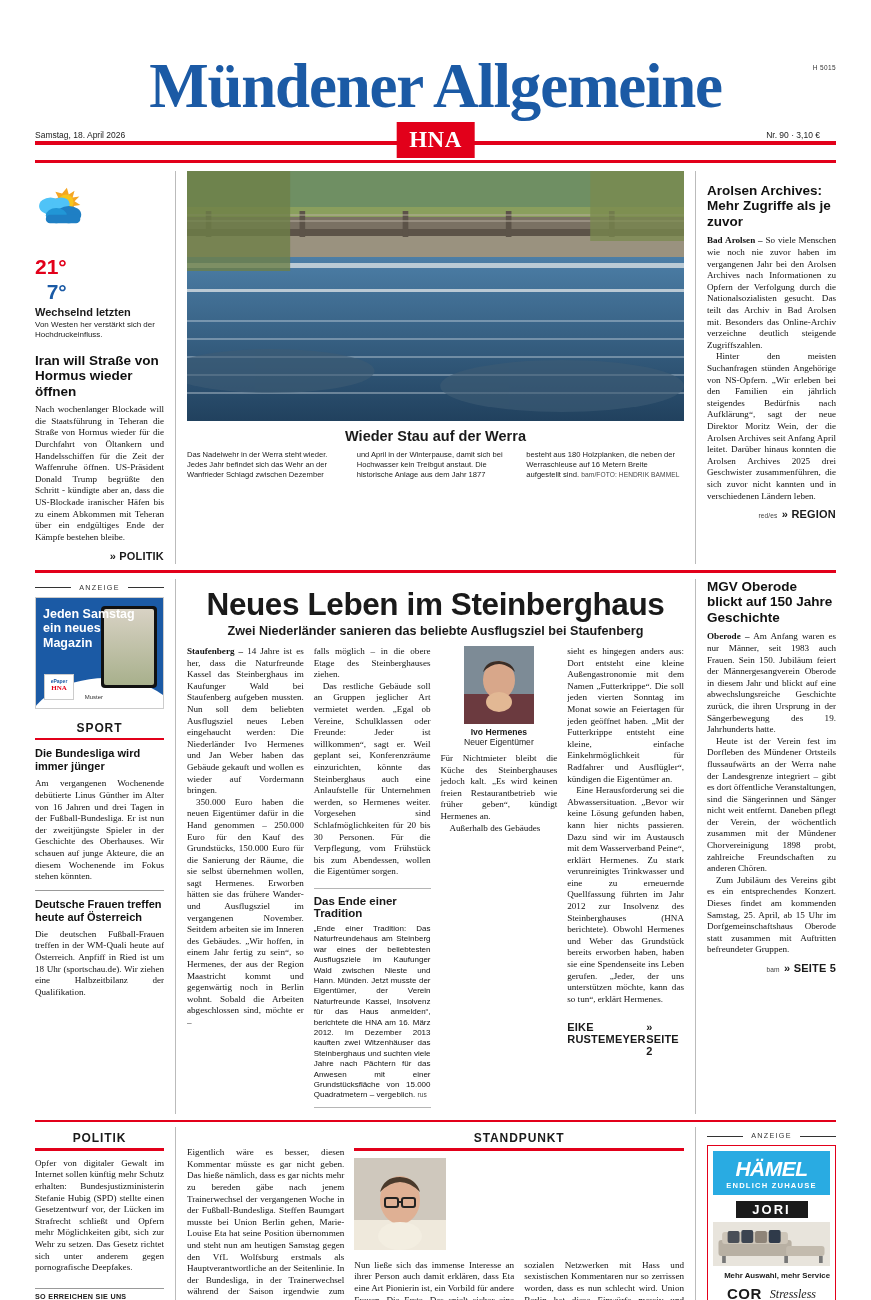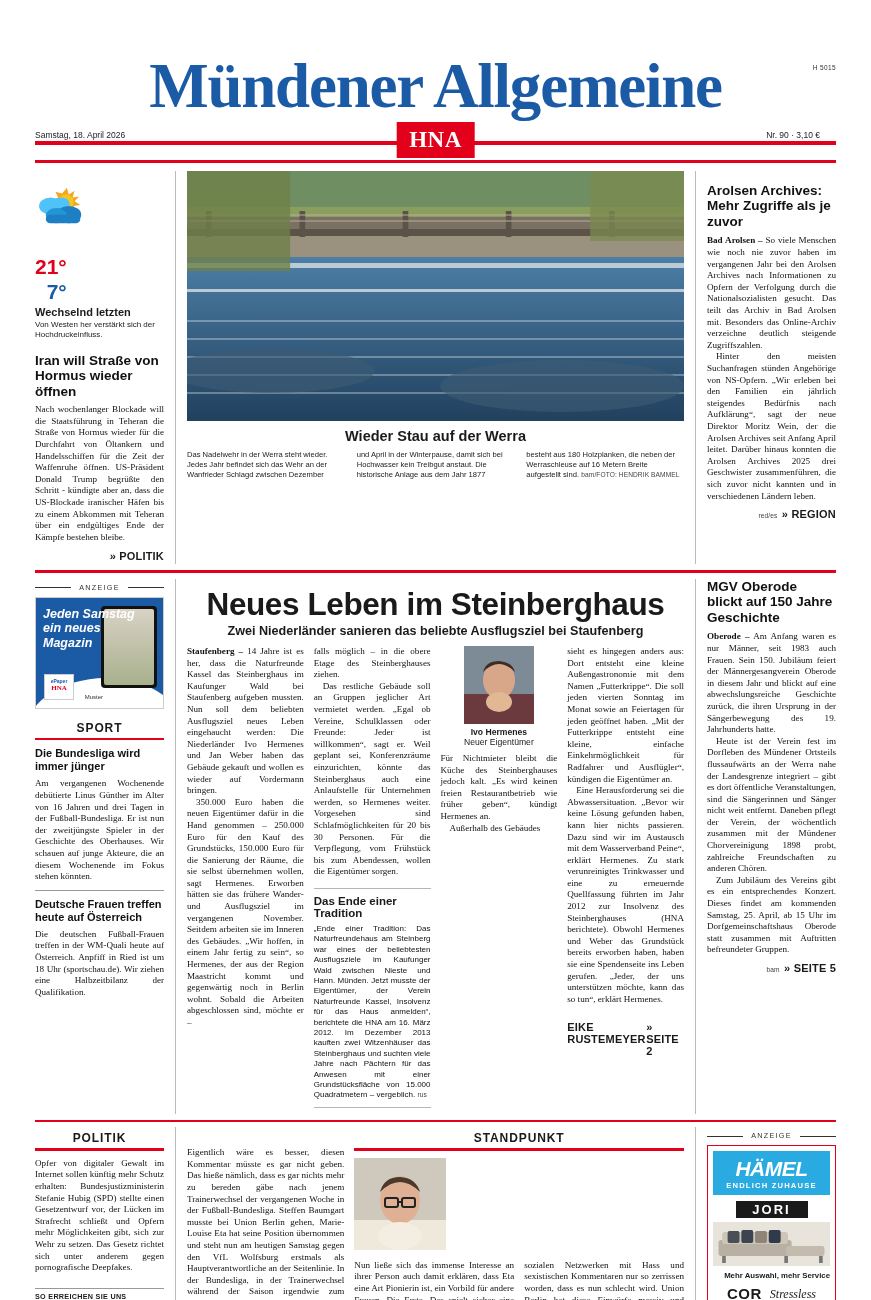--- a/index.html
+++ b/index.html
@@ -146,21 +146,21 @@
   .anzeige:before, .anzeige:after {
     content:""; position:absolute; top:50%; width:28%; height:1px; background:#333;
   }
   .anzeige:before { left:0; } .anzeige:after { right:0; }
 
   .ad-epaper {
     width:100%; height:112px; border:1px solid #ccc; position:relative; overflow:hidden;
     background:#1b5aa5;
   }
   .ad-ep-txt { position:absolute; left:7px; top:9px; color:#fff; font-weight:700;
-               font-size:12.5px; line-height:14.5px; z-index:3;font-style:italic; }
+               font-size:12.5px; line-height:14.5px; z-index:3; }
   .ad-ep-wave { position:absolute; left:-10%; bottom:-30px; width:130%; height:60px;
                 background:#fff; border-radius:50% 50% 0 0 / 100% 100% 0 0; z-index:1; }
   .ad-ep-tablet { position:absolute; right:6px; top:8px; width:56px; height:82px;
                   background:#111; border-radius:4px; z-index:2; padding:3px;}
   .ad-ep-screen { width:100%; height:100%; background:linear-gradient(#d8d2c4,#a8b08c); border-radius:2px;}
   .ad-ep-badge { position:absolute; left:8px; bottom:8px; width:30px; height:26px;
                  background:#fff; border:1px solid #ccc; z-index:4; text-align:center;}
   .ad-ep-badge .b1 { font-size:5px; color:#1b5aa5; font-weight:700; margin-top:3px;}
   .ad-ep-badge .b2 { font-size:7px; color:#e2001a; font-weight:700;
                      font-family:"Liberation Serif",serif;}

